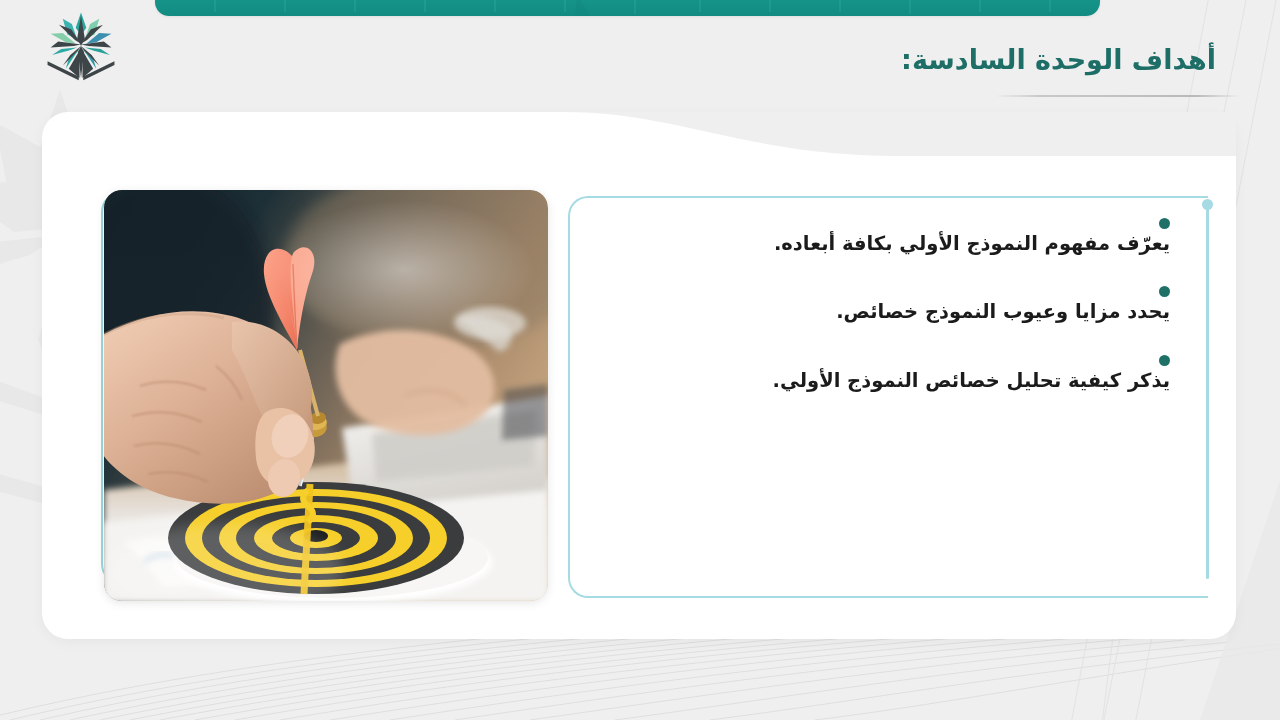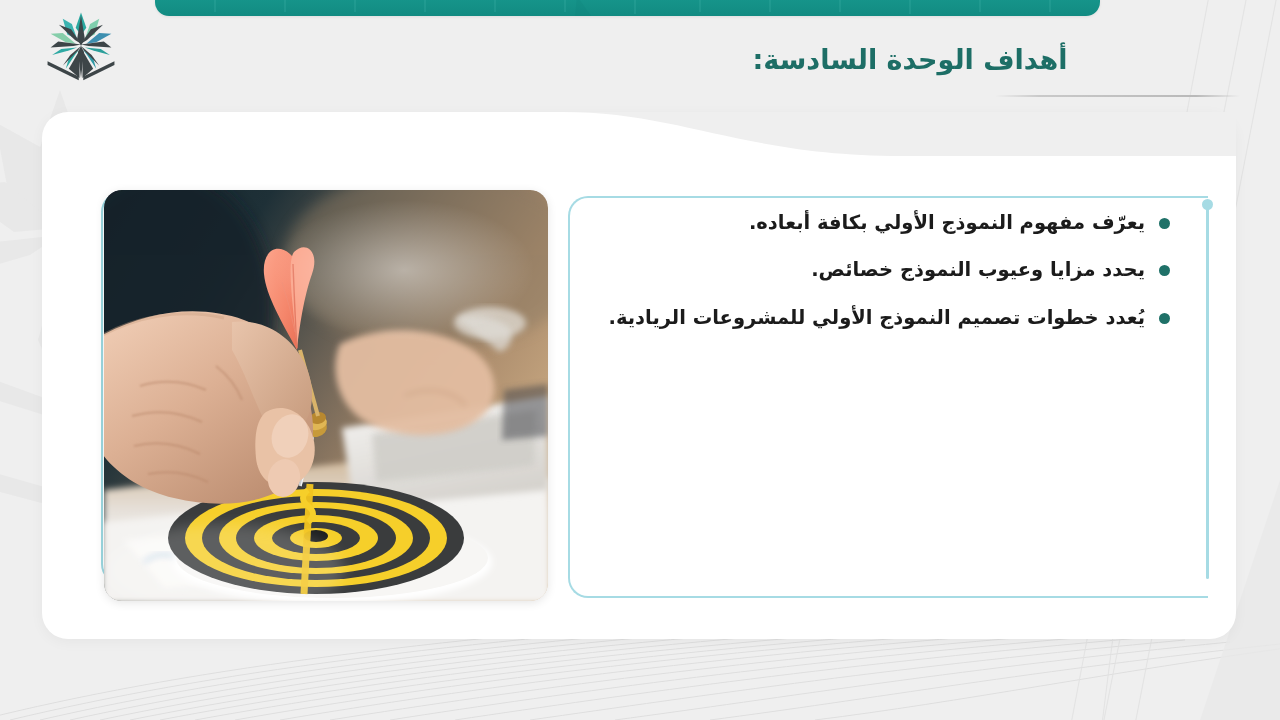--- a/index.html
+++ b/index.html
@@ -50,23 +50,23 @@
   
   .logo {
     position:absolute;
     left:42px; top:8px;
     width:78px; height:76px;
   }
 
   
   .heading {
     position:absolute;
-    right:70px; top:44px;
+    right:64px; top:44px;
     width:600px;
-    text-align:center;
+    text-align:right;
     color:#1d6e66;
     font-size:27px;
     font-weight:bold;
     letter-spacing:.2px;
     direction:rtl;
   }
   .heading-rule {
     position:absolute;
     right:40px; top:95px;
     width:245px; height:2px;
@@ -135,21 +135,21 @@
 
   .objectives {
     position:absolute;
     right:110px; top:208px;
     width:570px;
     direction:rtl;
     text-align:right;
   }
   .obj-item {
     display:flex;
-    flex-direction:row;
+    flex-direction:column;
     align-items:flex-start;
     justify-content:flex-start;
     margin-bottom:18px;
     line-height:1.5;
   }
   .obj-bullet {
     flex:0 0 auto;
     width:11px; height:11px;
     border-radius:50%;
     background:#1f7168;
@@ -432,15 +432,15 @@
   <div class="obj-item">
     <span class="obj-bullet"></span>
     <span class="obj-text">يعرّف مفهوم النموذج الأولي بكافة أبعاده.</span>
   </div>
   <div class="obj-item">
     <span class="obj-bullet"></span>
     <span class="obj-text">يحدد مزايا وعيوب النموذج خصائص.</span>
   </div>
   <div class="obj-item">
     <span class="obj-bullet"></span>
-    <span class="obj-text">يُعدد خطوات تصميم النموذج الأولي للمشروعات الريادية.</span>
+    <span class="obj-text">يذكر كيفية تحليل خصائص النموذج الأولي.</span>
   </div>
 </div>
 
 </body></html>

